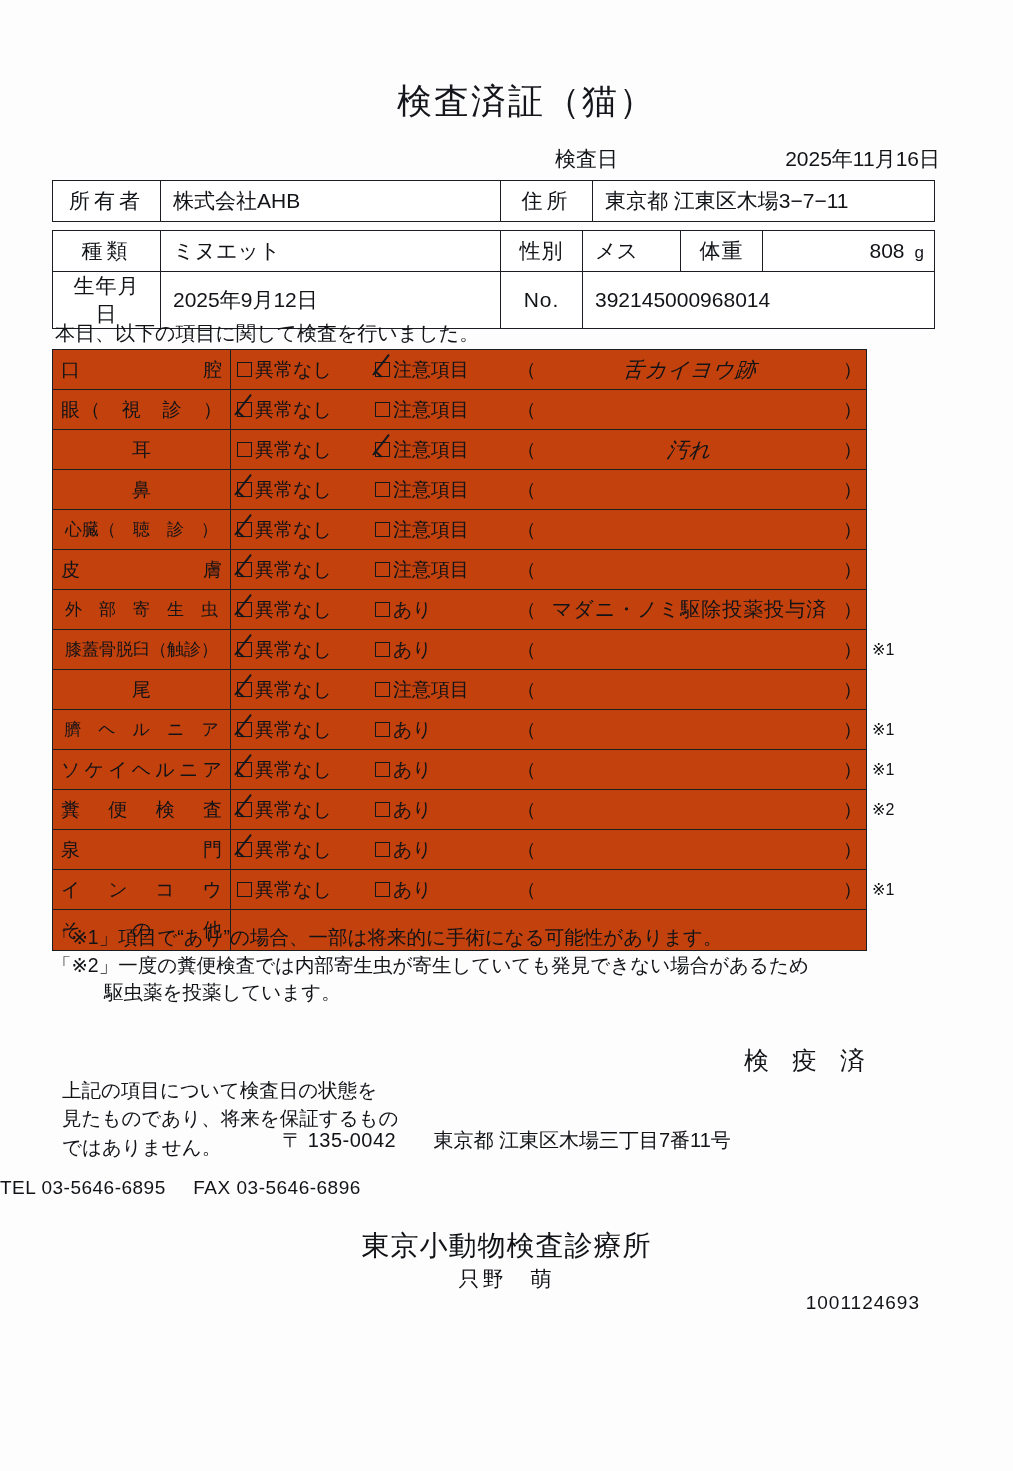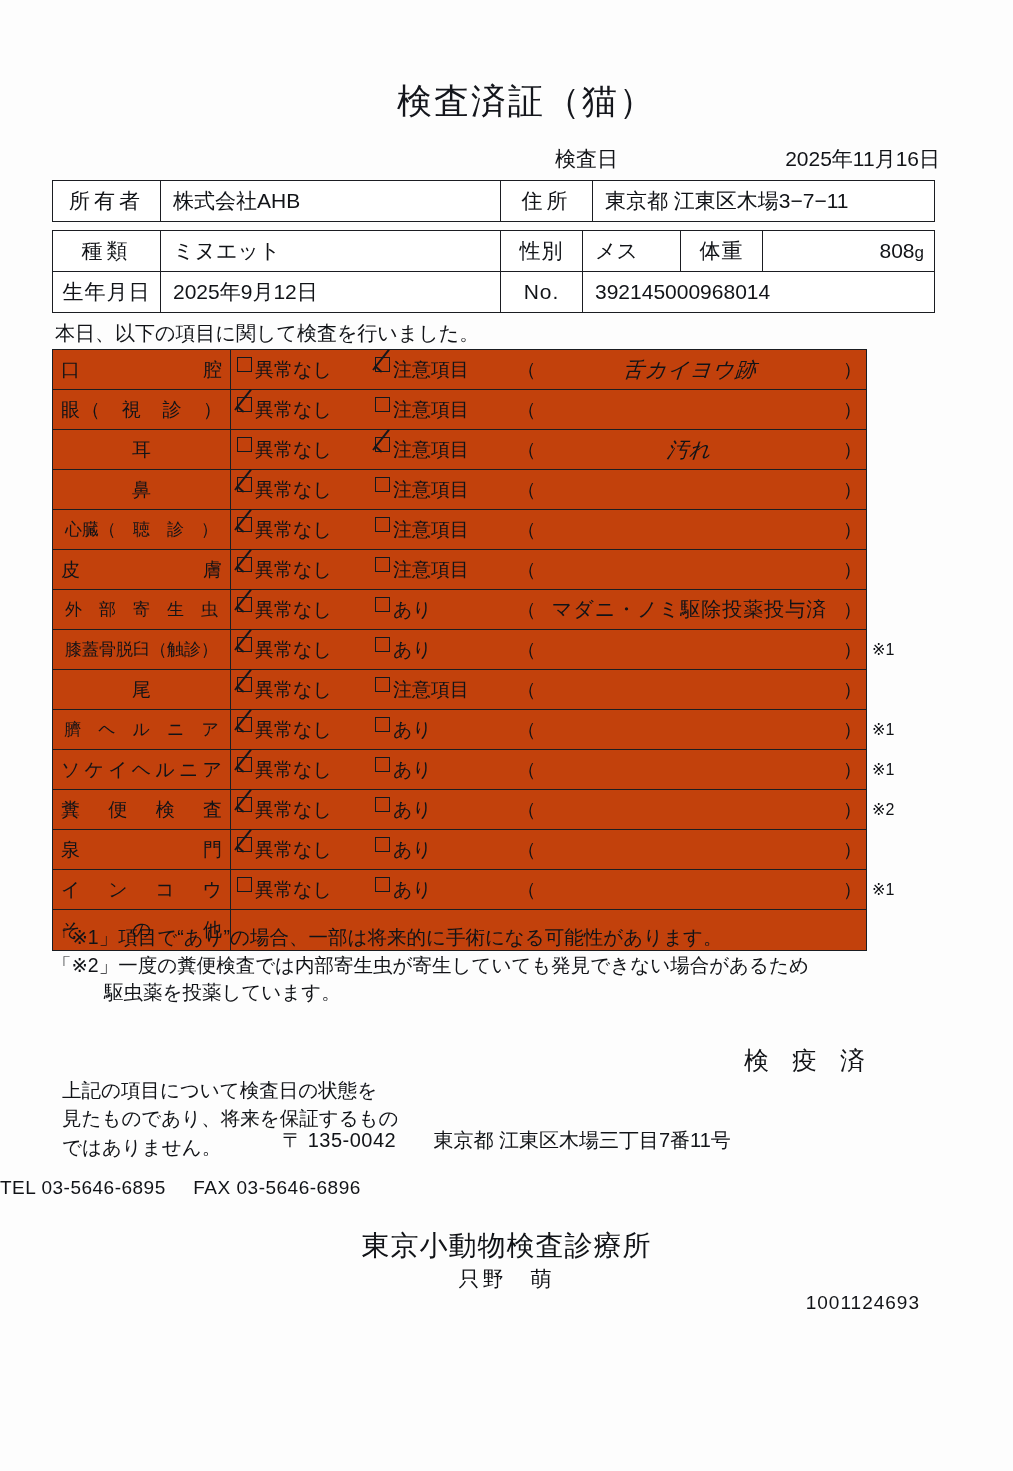--- a/index.html
+++ b/index.html
@@ -64,33 +64,34 @@
     background: #fff;
   }
   .info-table td.lbl {
     text-align: center;
     letter-spacing: 4px;
     padding: 0 12px;
   }
   .info-table td.lbl-tight {
     text-align: center;
     letter-spacing: 1px;
-    padding: 0 4px;
+    padding: 0 12px;
   }
   .info-table td.val {
     text-align: left;
     padding-left: 12px;
   }
   #owner-table { top: 180px; }
   #animal-table { top: 230px; }
 
   .weight-cell {
     display: flex;
     justify-content: flex-end;
     align-items: baseline;
+    gap: 10px;
     padding-right: 6px;
   }
   .weight-unit { font-size: 17px; }
 
   
   .lead-text {
     position: absolute;
     top: 320px;
     left: 55px;
     font-size: 20px;
@@ -132,20 +133,21 @@
   td.opts {
     padding: 0;
   }
   .opts-inner {
     display: flex;
     align-items: center;
     height: 38px;
   }
   .opt {
     display: inline-flex;
+    align-items: center;
     white-space: nowrap;
     font-size: 19px;
   }
   .opt.first { width: 138px; padding-left: 6px; }
   .opt.second { width: 142px; }
   .box {
     position: relative;
     display: inline-block;
     width: 15px;
     height: 15px;

